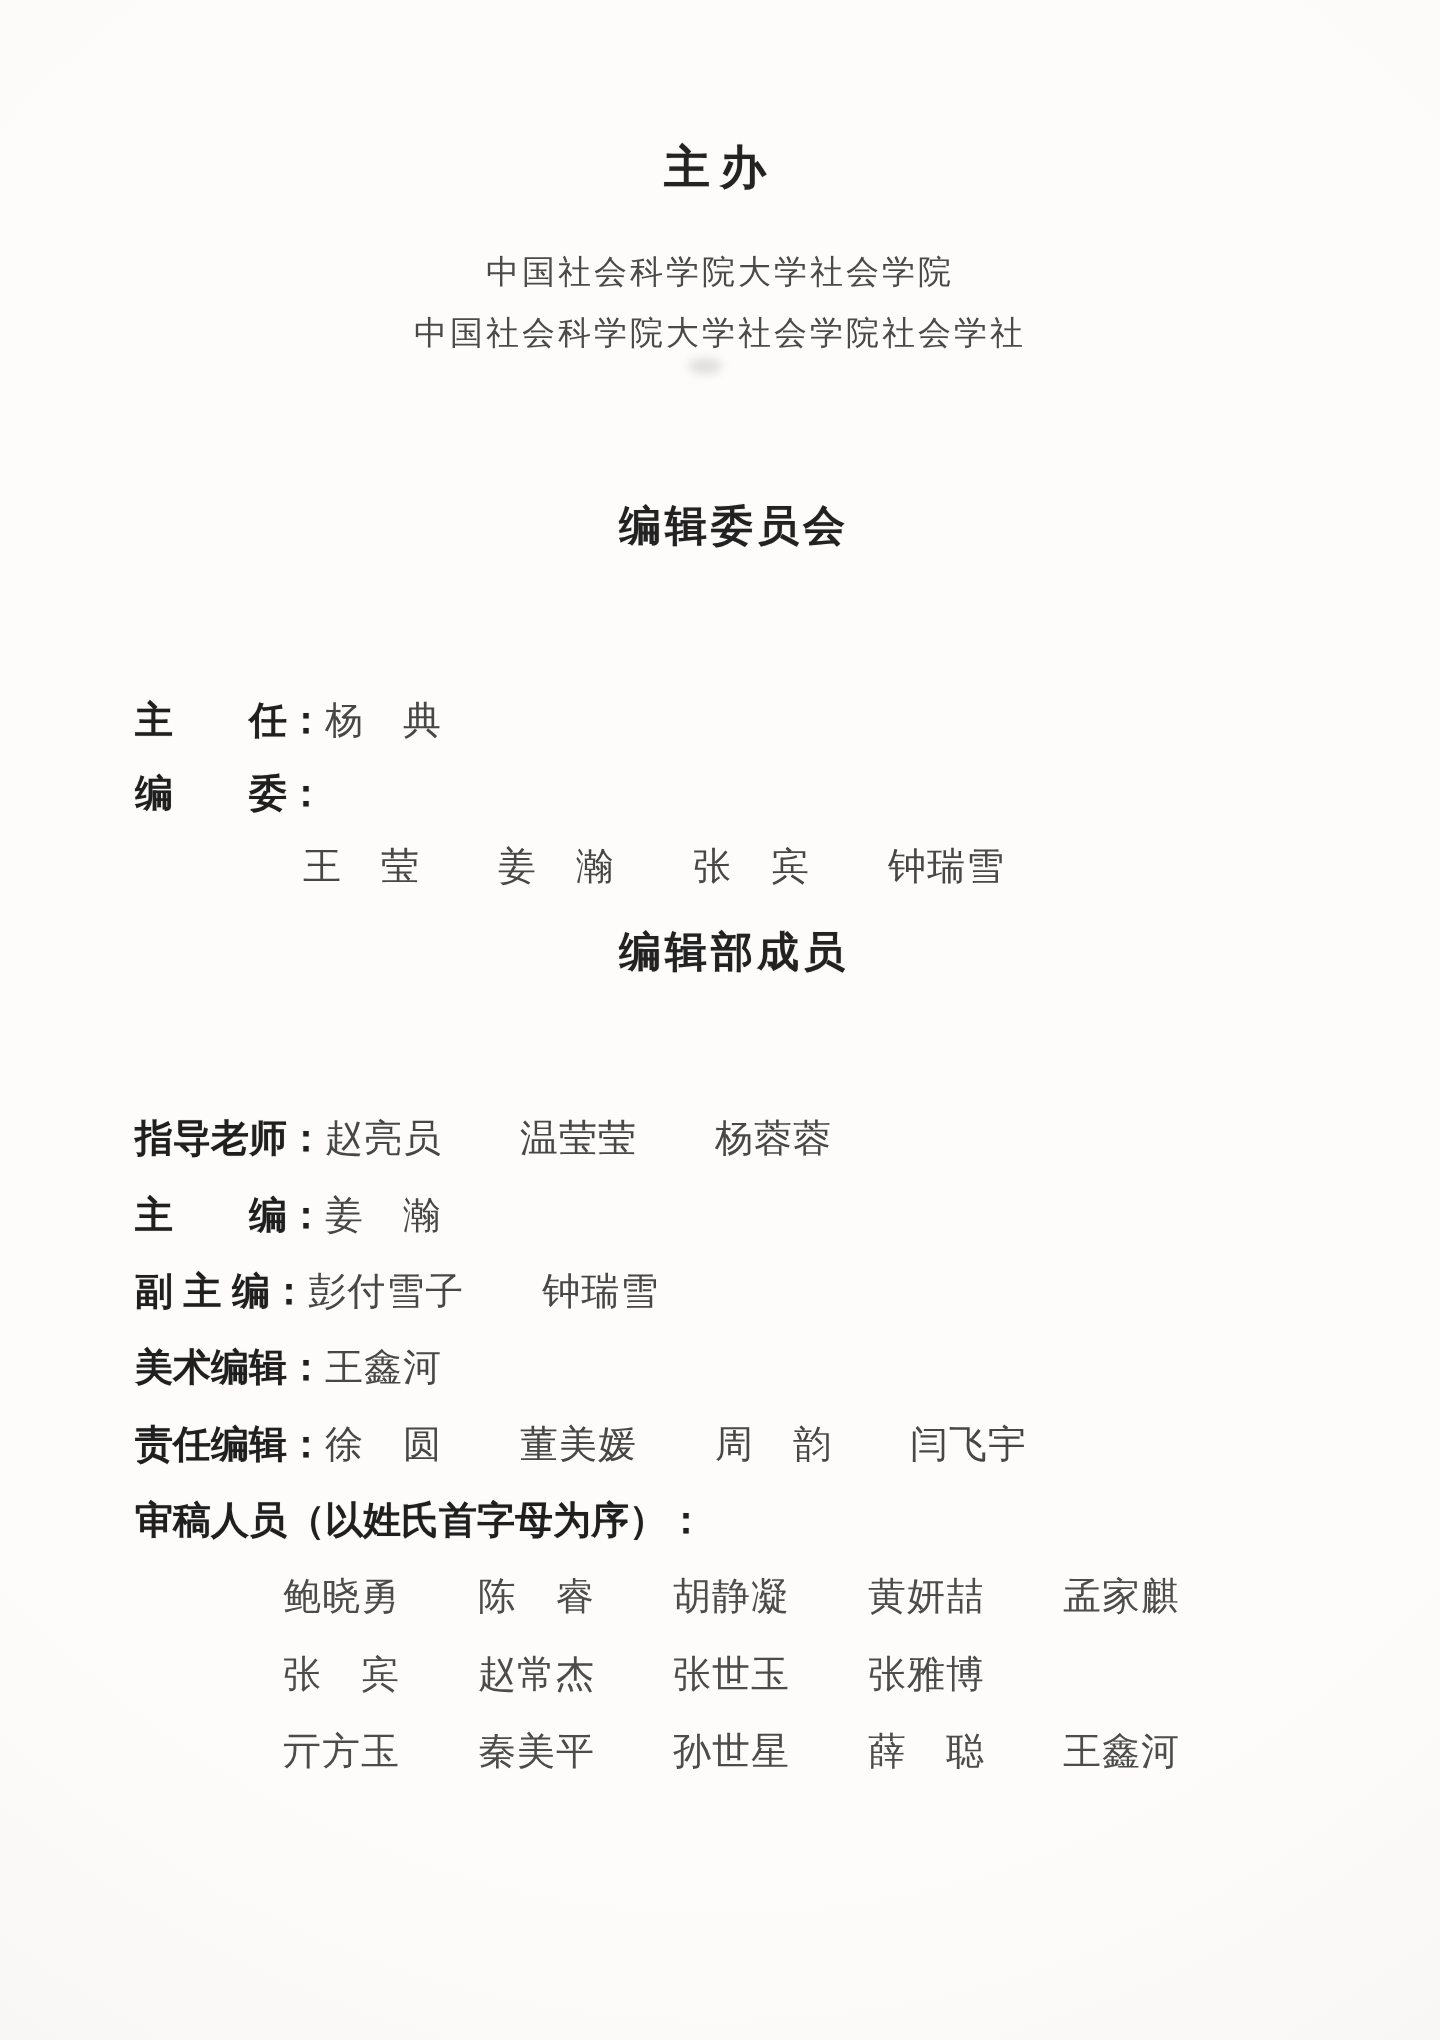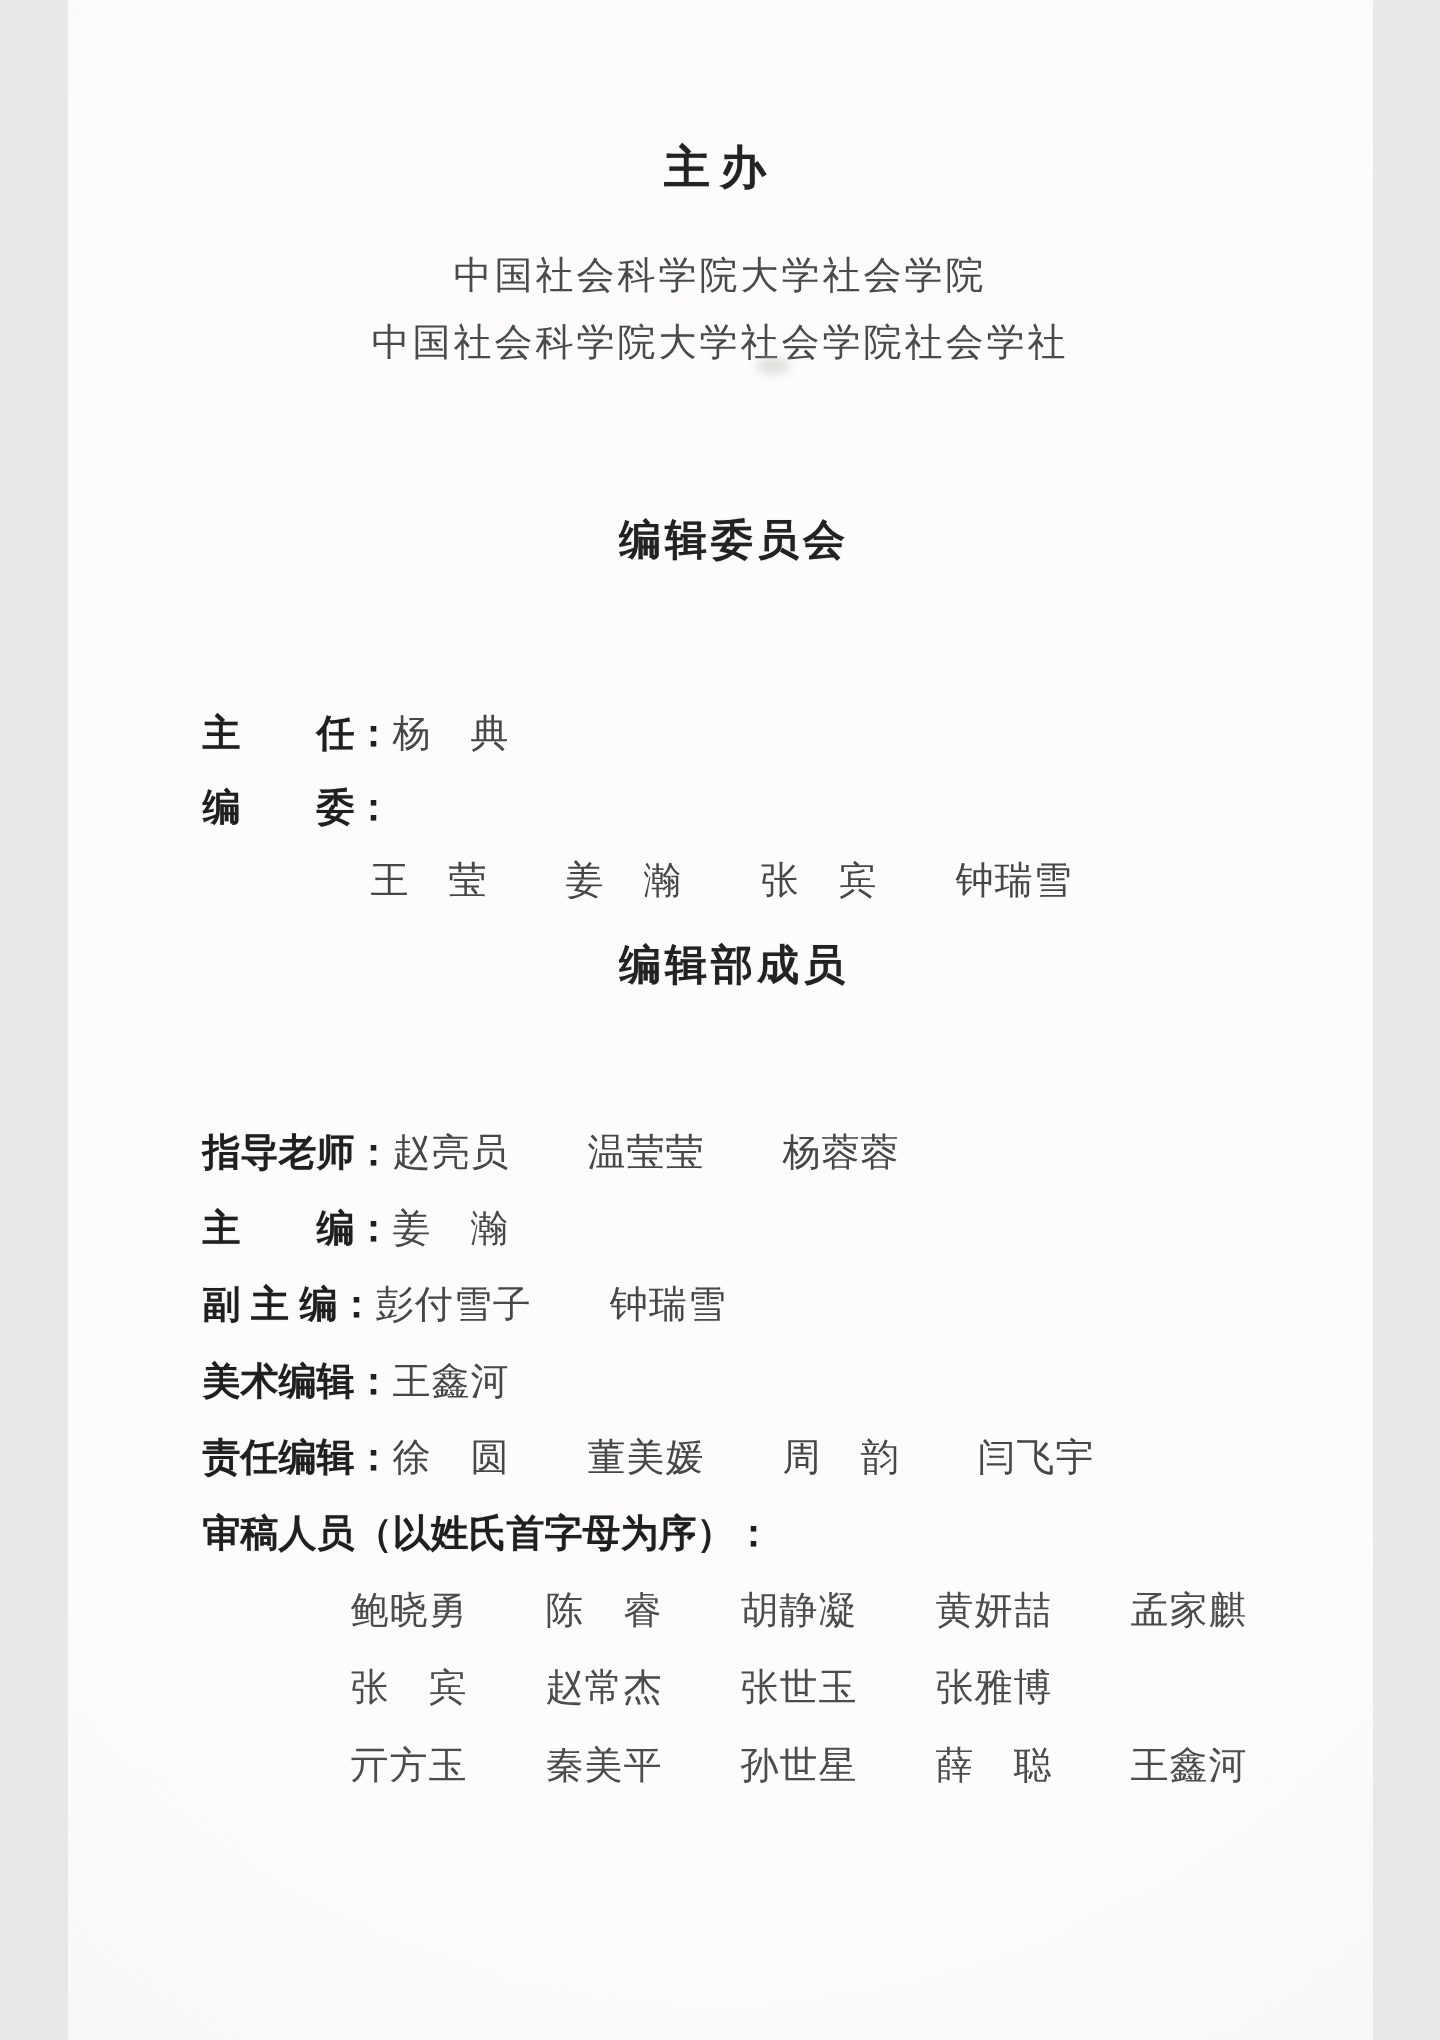--- a/index.html
+++ b/index.html
@@ -2,21 +2,21 @@
 <html><head>
 <meta charset="utf-8">
 <style>
   html, body {
     margin: 0;
     padding: 0;
     background: #e9e8e6;
   }
   .page {
     position: relative;
-    width: 1305px;
+    width: 1440px;
     height: 2040px;
     margin: 0 auto;
     box-sizing: border-box;
     background: radial-gradient(ellipse 120% 90% at 50% 42%, #fdfcfb 55%, #f5f4f1 92%, #efeeeb 100%);
     overflow: hidden;
     font-family: "Liberation Serif", "DejaVu Serif", serif;
     color: #3f3f3f;
   }
   .host-heading {
     margin: 140px 0 0 0;
@@ -25,21 +25,21 @@
     font-weight: 700;
     font-size: 46px;
     line-height: 1.2;
     letter-spacing: 10px;
     color: #232323;
     text-shadow: 0 0 1px rgba(30,30,30,0.35);
   }
   .org-line {
     margin: 12px;
     text-align: center;
-    font-size: 38px;
+    font-size: 33px;
     line-height: 1.35;
     letter-spacing: 3px;
     color: #4a4a4a;
   }
   .org-line.first { margin-top: 55px; }
   .org-line.second { margin-top: 16px; }
   .section-heading {
     margin: 0;
     text-align: center;
     font-family: "Liberation Sans", "DejaVu Sans", sans-serif;

